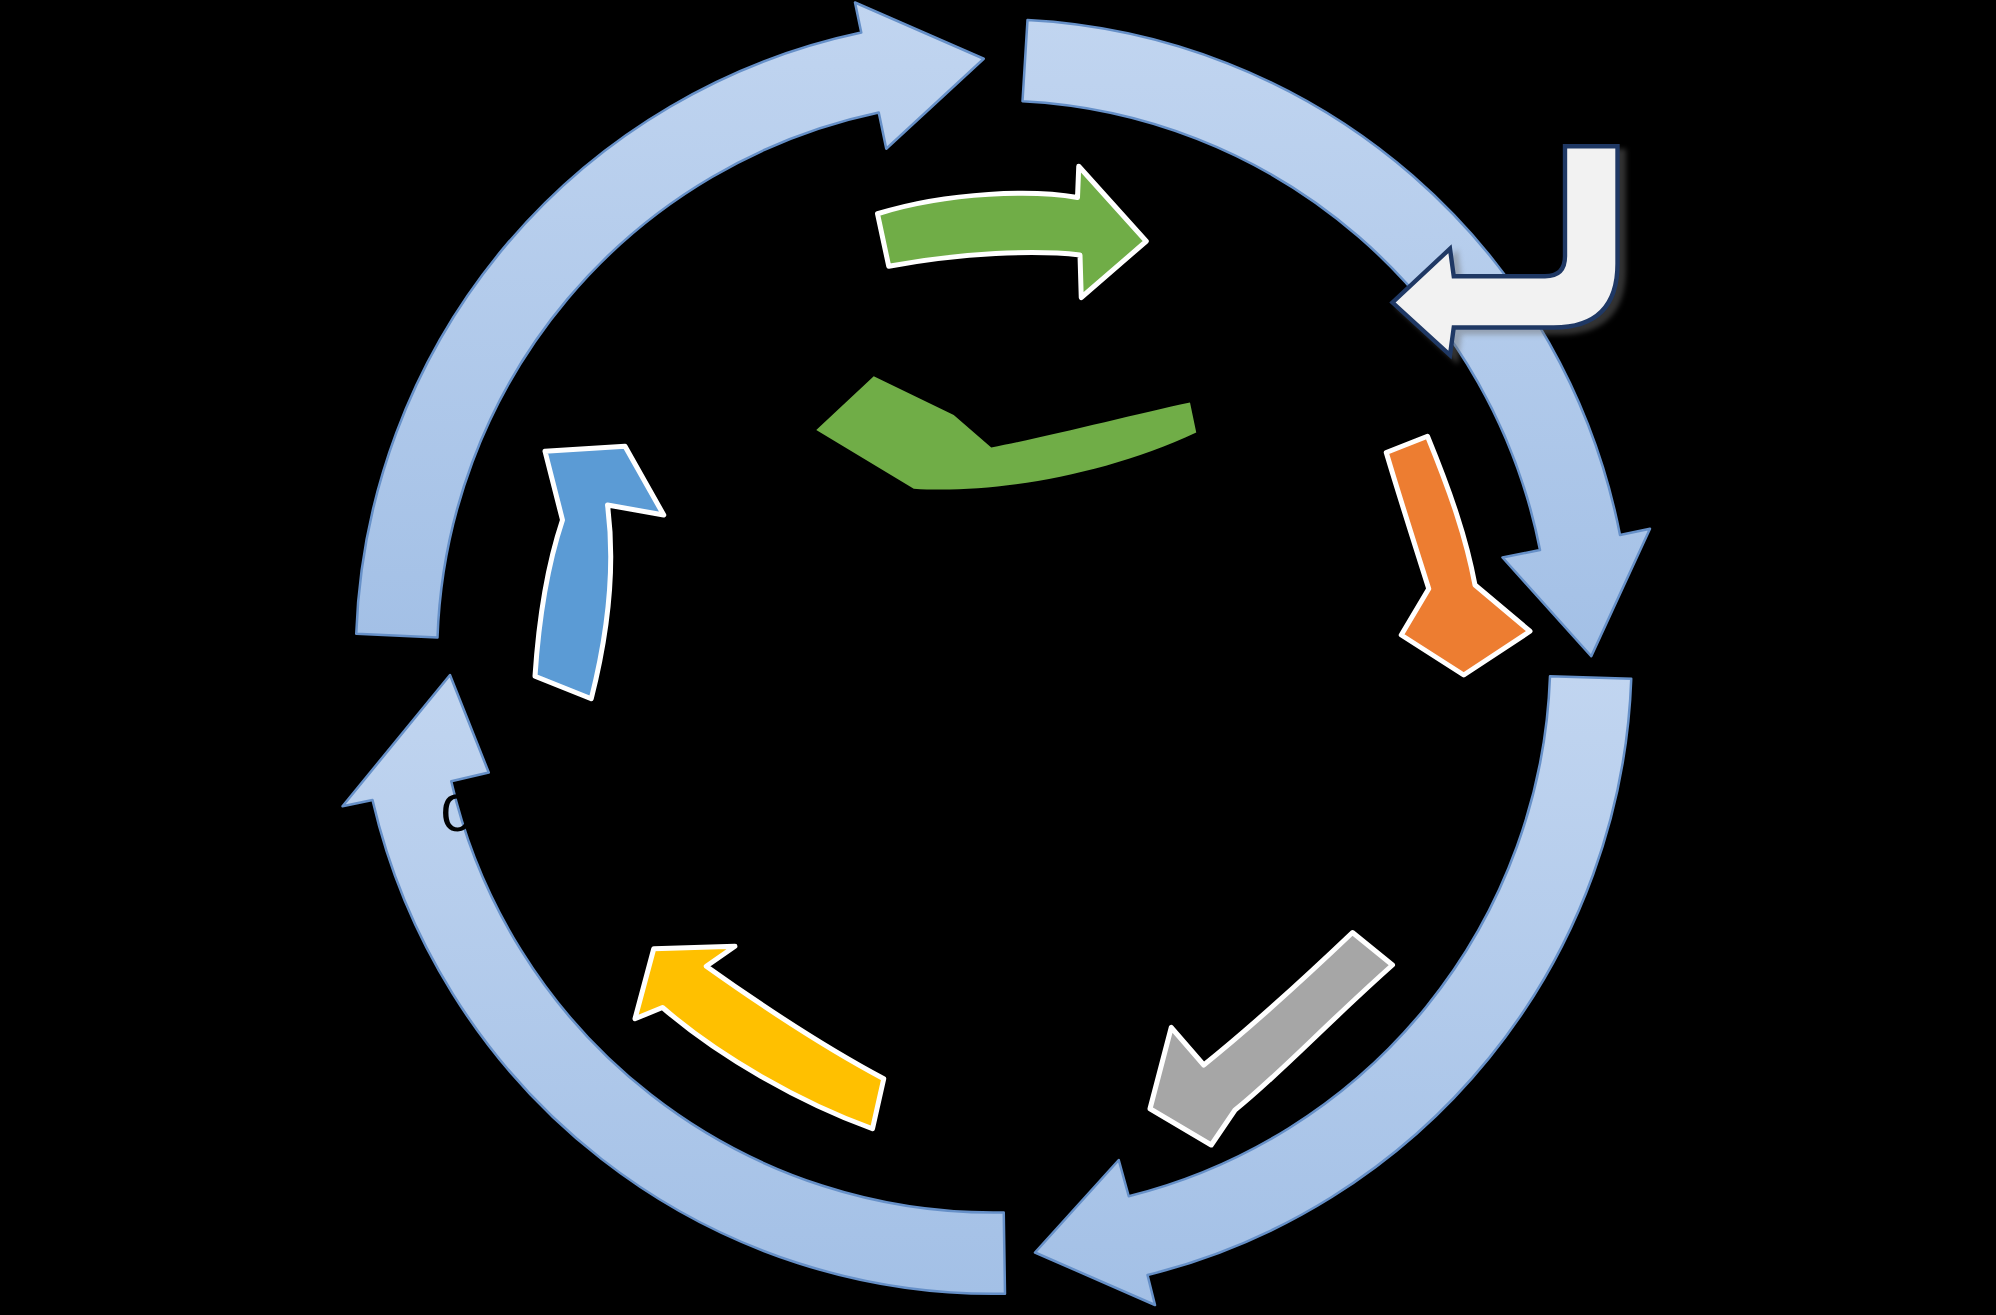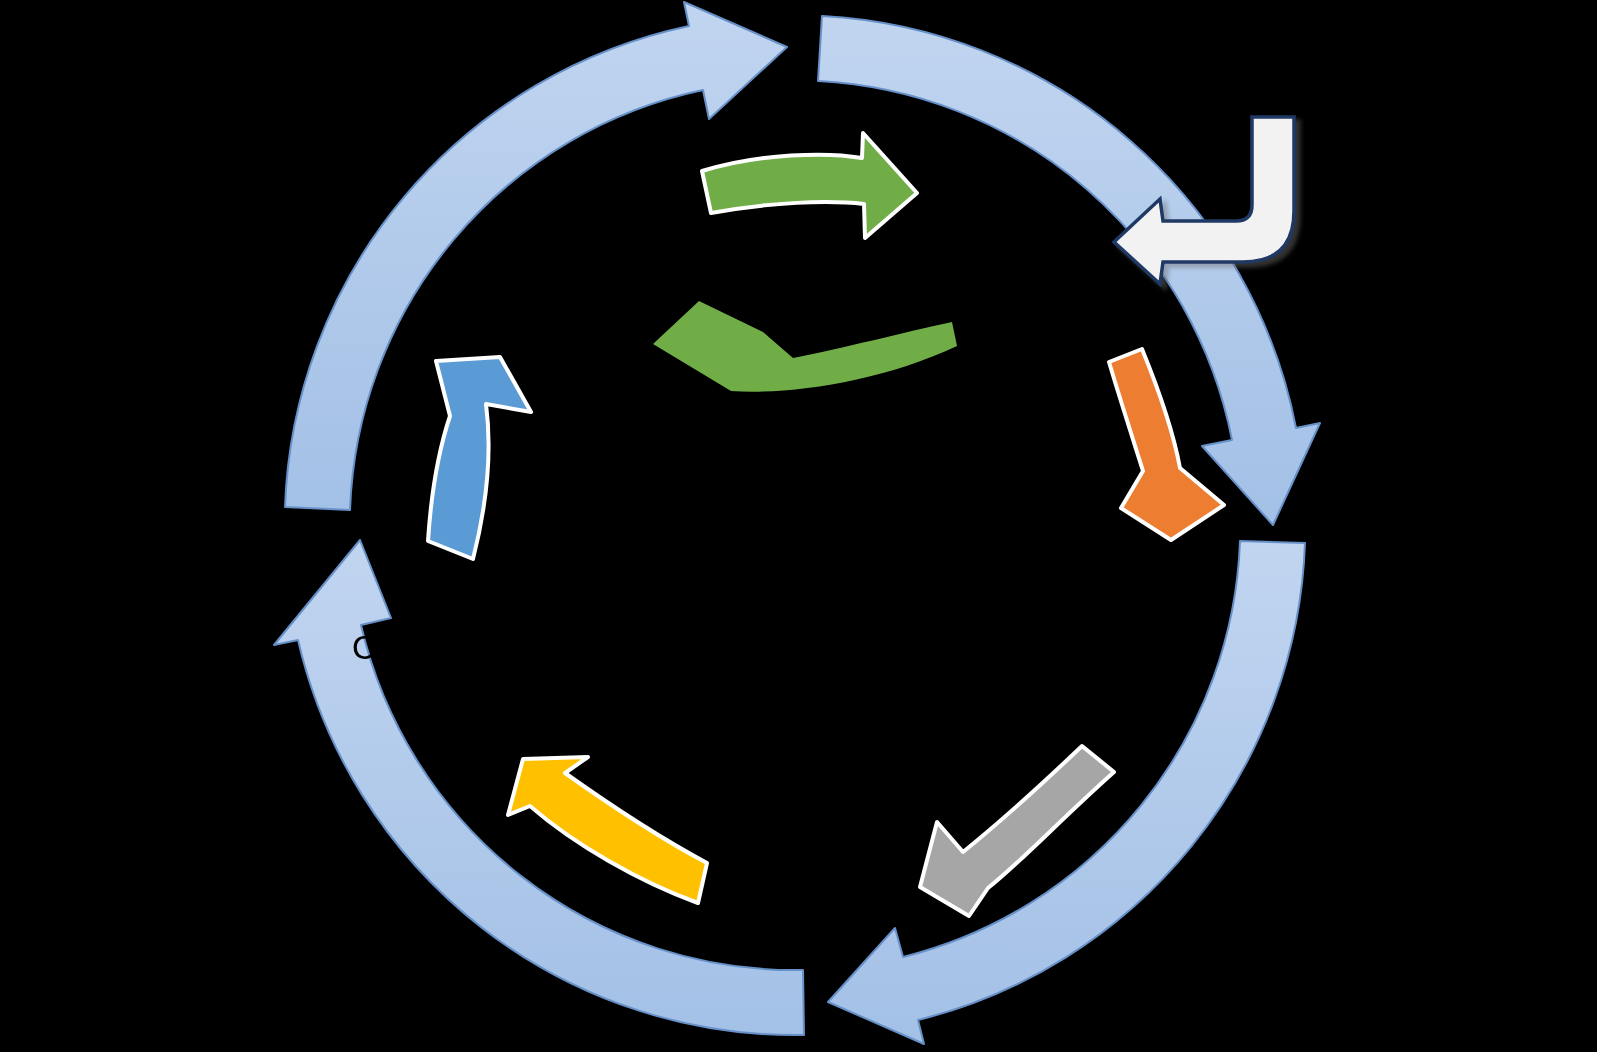--- a/index.html
+++ b/index.html
@@ -36,25 +36,26 @@
   }
   .return-arrow {
     stroke-width: 3.5px;
     stroke-linejoin: miter;
     filter: drop-shadow(5px 4px 2px rgba(110,110,110,0.45));
   }
   .stage-label {
     position: absolute;
     left: 352px;
     top: 630px;
-    font-size: 33px;
+    font-size: 44px;
     line-height: 1.1;
     color: #000000;
     white-space: nowrap;
     z-index: 5;
+    font-family: Liberation Mono, monospace;
   }
 </style>
 </head>
 <body>
 
 <div class="stage">
   <svg width="1597" height="1052" viewBox="0 0 1597 1052">
     <defs>
       <linearGradient id="ringGrad" x1="0" y1="0" x2="0" y2="1">
         <stop offset="0" stop-color="#C1D5F0"></stop>

